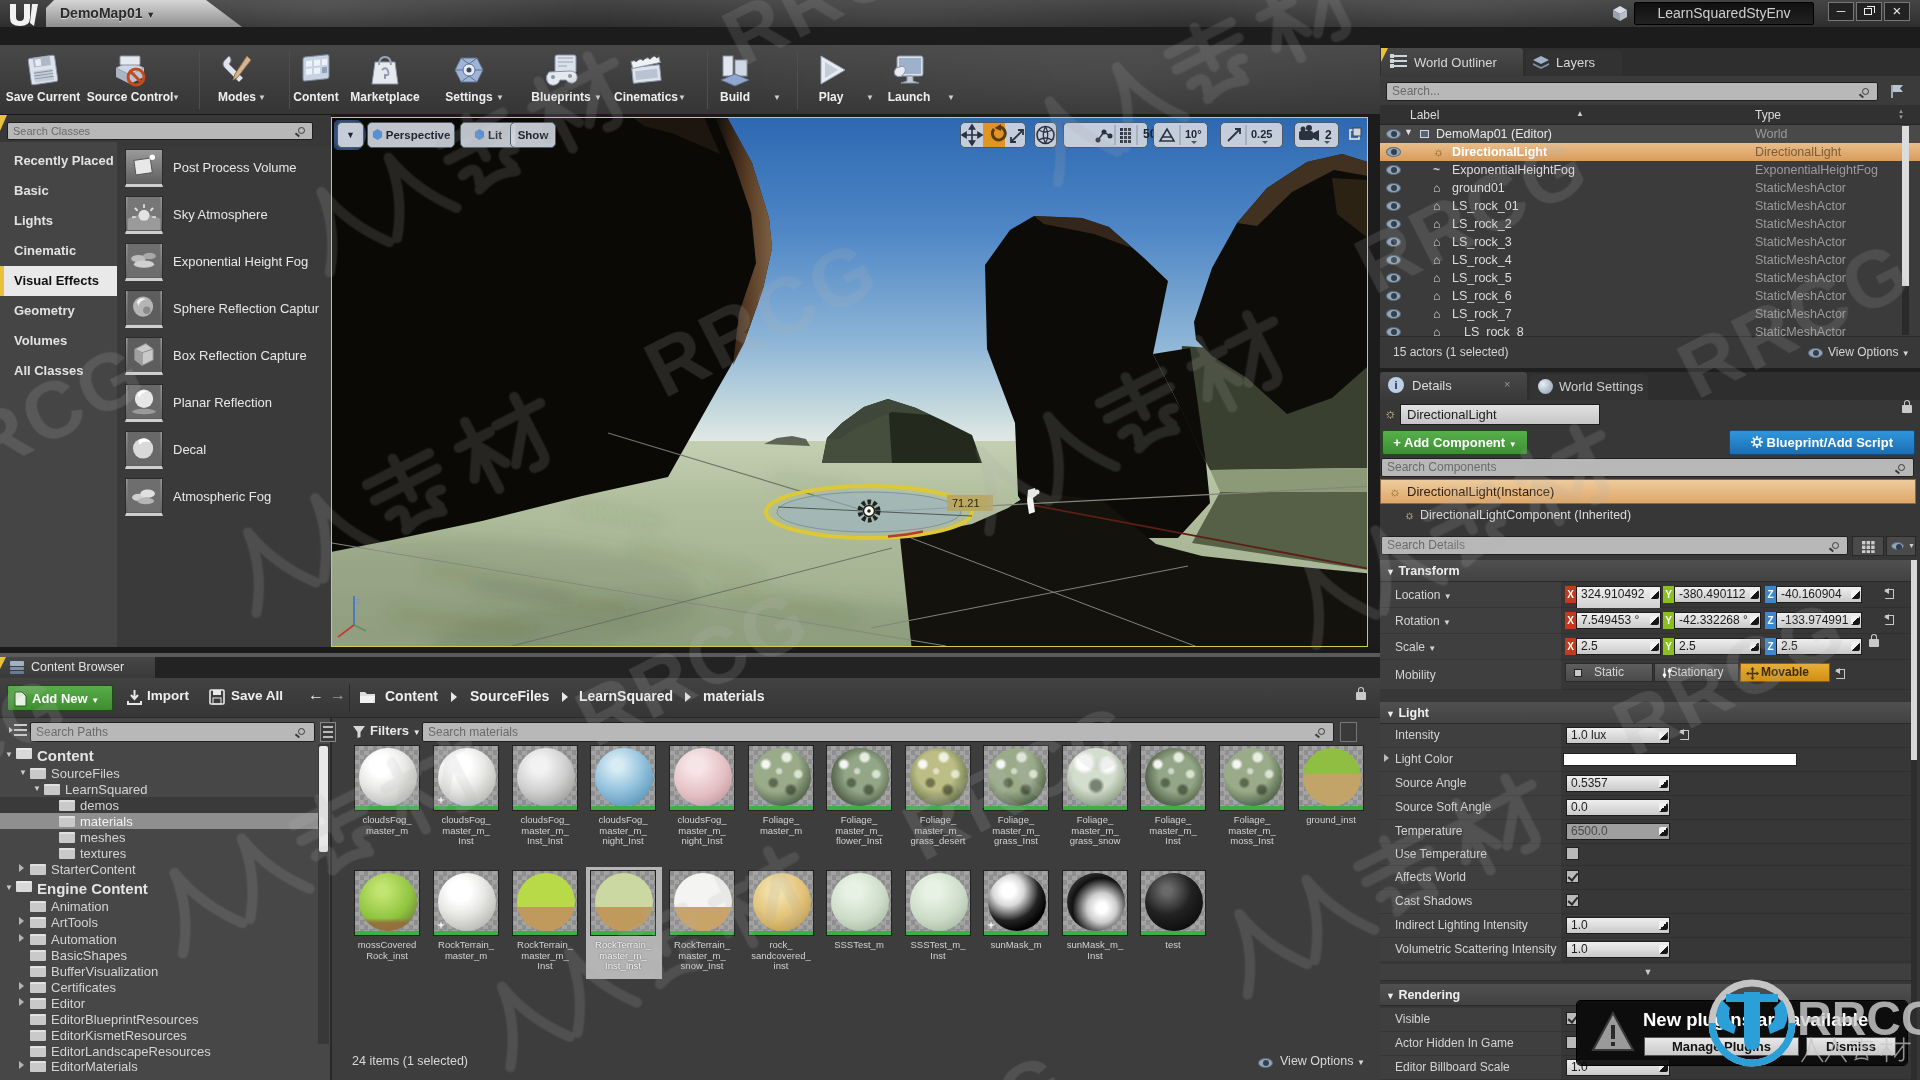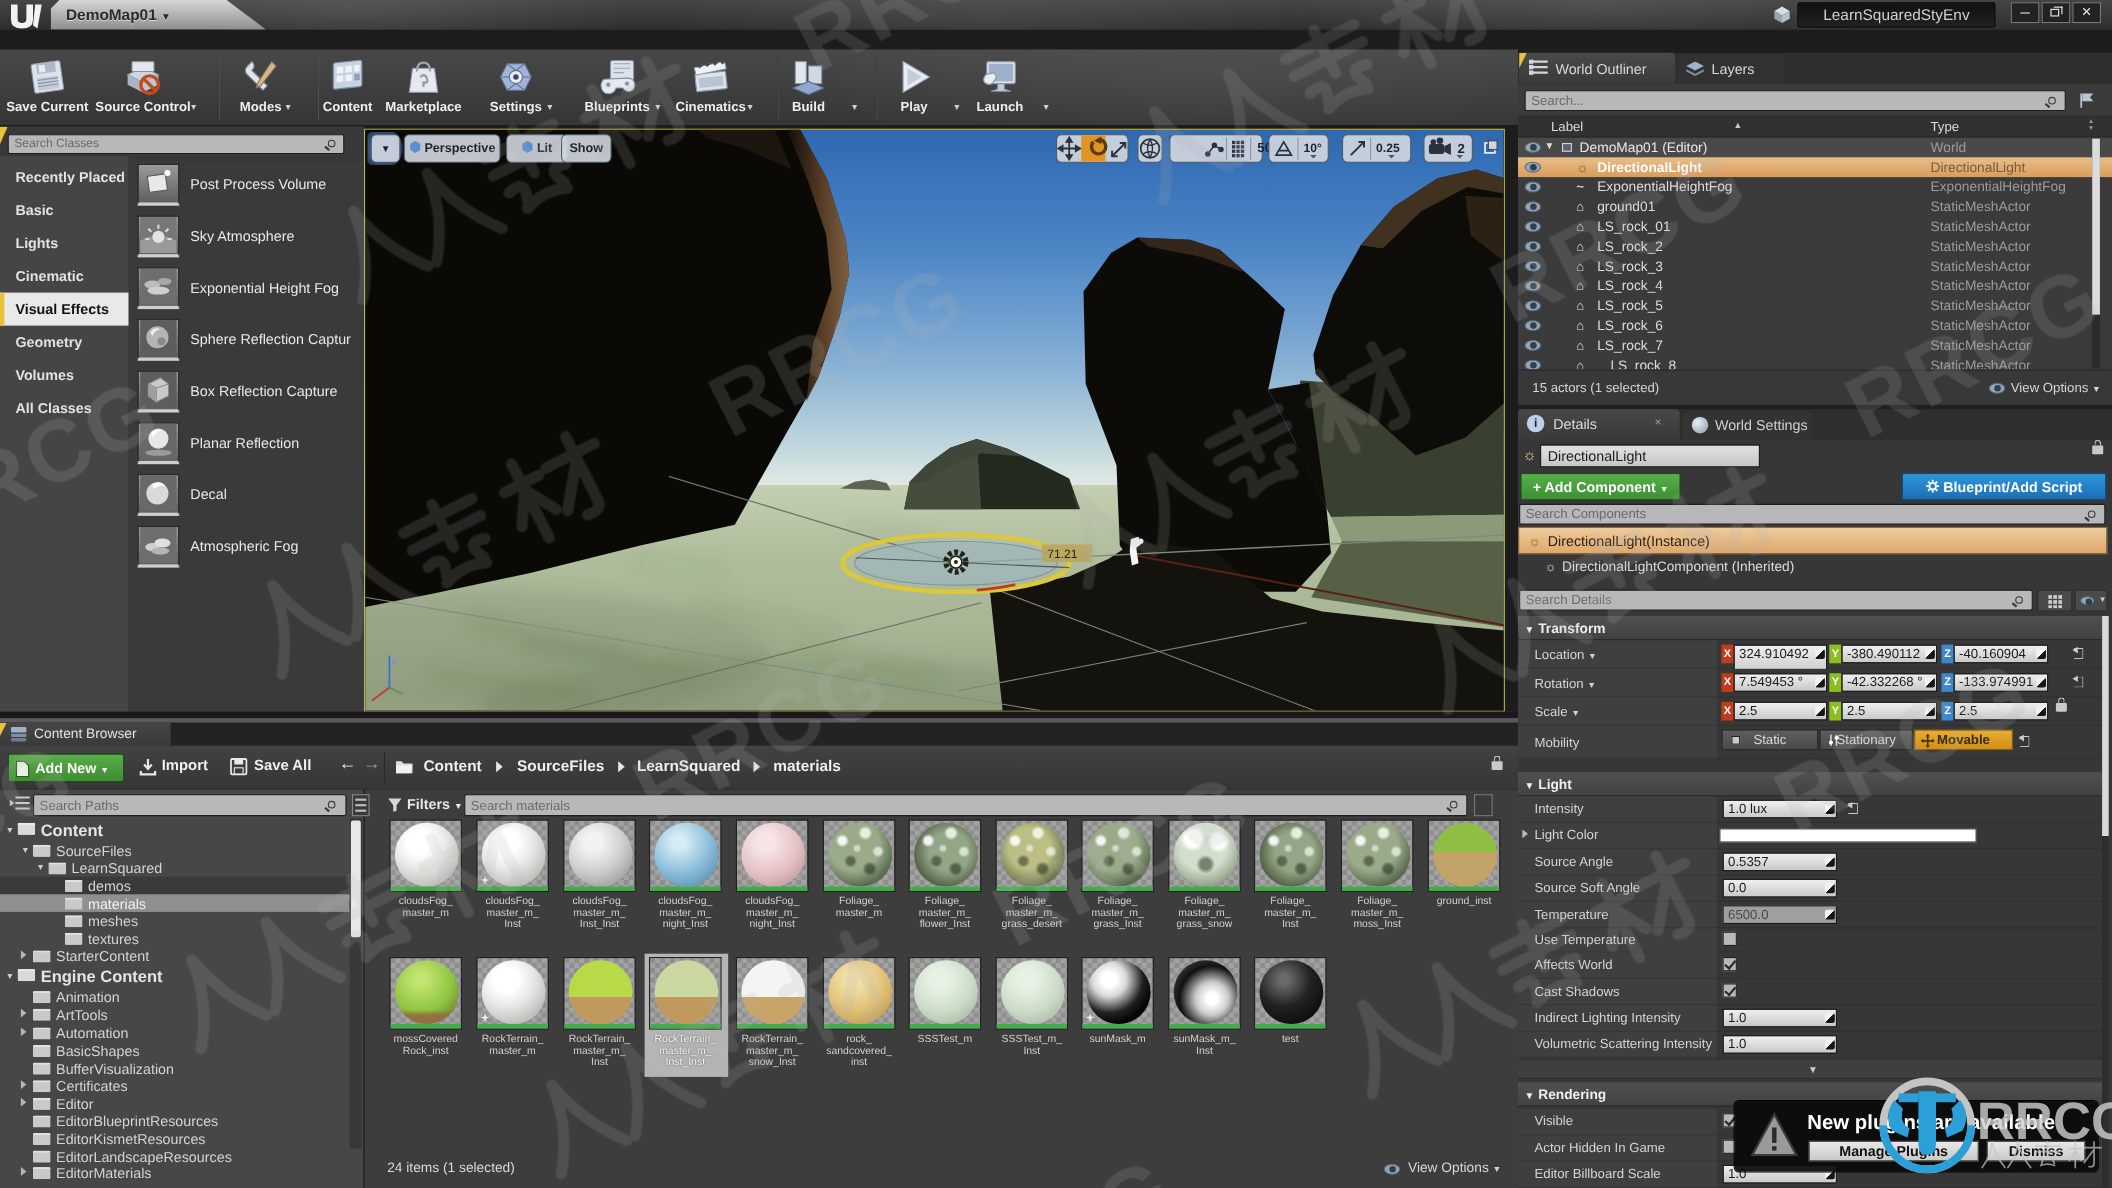--- a/index.html
+++ b/index.html
@@ -30,21 +30,21 @@
 .vbtn{position:absolute;background:rgba(208,214,222,0.92);border:1px solid #4c5a68;border-radius:5px;color:#1d2430;font-size:12px;font-weight:bold;text-align:center;}
 
 #rightpanel{left:1380px;top:45px;width:540px;height:1035px;background:#2e2e2e;}
 .tab{position:absolute;font-size:13px;color:#d8d8d8;}
 .valbox{position:absolute;background:linear-gradient(#efefef,#c9c9c9);border:1px solid #1d1d1d;color:#1b1b1b;font-size:12px;line-height:15px;padding-left:4px;overflow:hidden;white-space:nowrap;}
 .chip{position:absolute;width:11px;color:#fff;font-size:10px;font-weight:bold;text-align:center;line-height:17px;}
 .dial{position:absolute;width:8px;height:8px;}
 .cb{position:absolute;width:13px;height:13px;background:#b9b9b9;border:1px solid #202020;color:#222;font-size:12px;line-height:12px;text-align:center;font-weight:bold;}
 .sechdr{position:absolute;left:0;width:536px;height:22px;background:linear-gradient(#505050,#424242);color:#efefef;font-size:12.5px;font-weight:bold;line-height:22px;border-bottom:1px solid #2a2a2a;}
 
-#cbrowser{left:0;top:647px;width:1380px;height:433px;background:#701a75;}
+#cbrowser{left:0;top:647px;width:1380px;height:433px;background:#a16207;}
 .crumb{position:absolute;color:#efefef;font-size:13px;font-weight:bold;}
 .treerow{position:absolute;color:#d9d9d9;font-size:12.5px;white-space:nowrap;}
 .asset{position:absolute;width:70px;}
 .asset .thumb{width:66px;height:66px;margin:0 auto;position:relative;background:
   repeating-conic-gradient(#a3a3a3 0% 25%, #8e8e8e 0% 50%) 0 0/9px 9px;border:1px solid #222;}
 .asset .cap{margin-top:4px;text-align:center;color:#d2d2d2;font-size:9.5px;line-height:10.5px;}
 .sphere{position:absolute;left:4px;top:2px;width:58px;height:58px;border-radius:50%;}
 .greenbar{position:absolute;left:0;bottom:0;width:100%;height:4px;background:#3fae49;}
 .orow{position:absolute;left:0;width:540px;height:18px;}
 .eyeic{position:absolute;left:6px;top:4px;width:15px;height:10px;background:#93a7b9;border-radius:50%;border:1px solid #5a6a78;}

